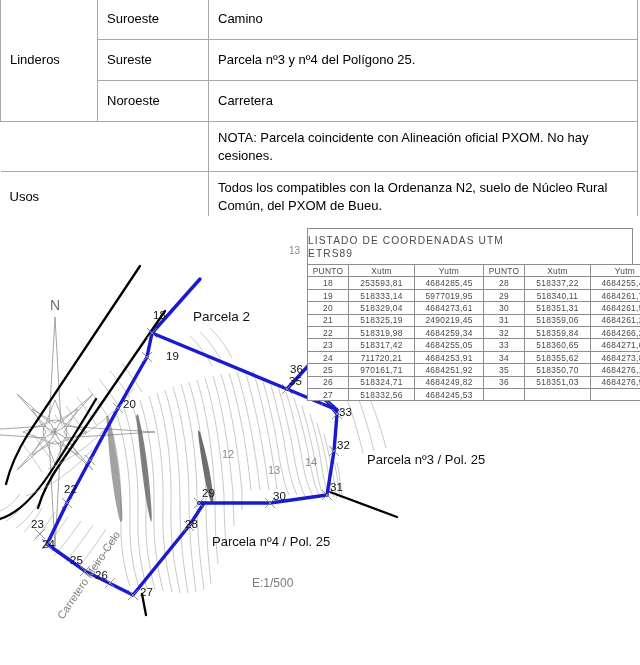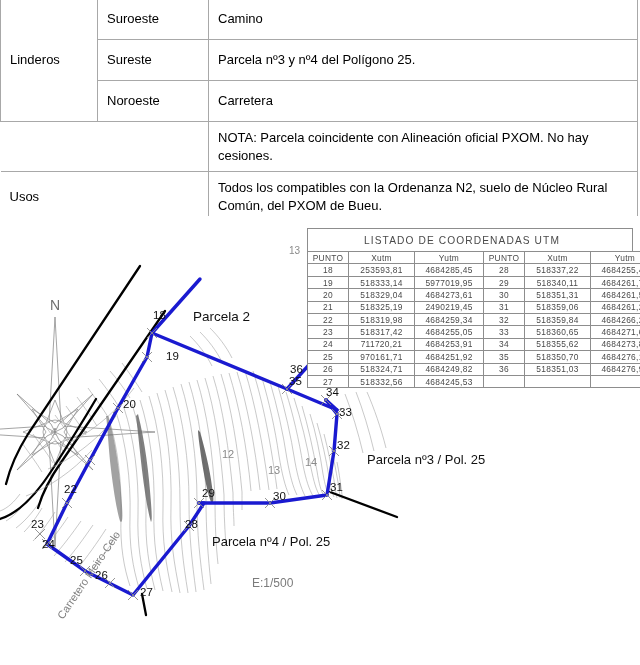--- a/index.html
+++ b/index.html
@@ -79,21 +79,21 @@
     letter-spacing: .3px;
     font-weight: normal;
     white-space: nowrap;
   }
   table.coord td.empty { border-color: #8d8d8d; }
   .coord-title {
     border: 1px solid #8d8d8d;
     border-bottom: none;
     font-size: 10.2px;
     color: #4a4a4a;
-    text-align: center;
+    text-align: left;
     padding: 5px 16px 4px 0;
     line-height: 1.28;
     letter-spacing: 1.1px;
     background: #fff;
   }
   .col-pt { width: 40px; }
   .col-x  { width: 65px; }
   .col-y  { width: 68px; }
 
   
@@ -363,20 +363,21 @@
   <text class="mt" x="212" y="330" font-size="13" fill="#111">Parcela nº4 / Pol. 25</text>
   <text class="mt" x="252" y="371" font-size="12" fill="#7b7b7b">E:1/500</text>
 
   </g>
 </svg>
 </div>
 
 <div id="coord-wrap">
   <div class="coord-title">
     <div>LISTADO  DE  COORDENADAS  UTM</div>
+    <div>ETRS89</div>
   </div>
   <table class="coord">
     <thead>
       <tr>
         <th class="col-pt">PUNTO</th>
         <th class="col-x">Xutm</th>
         <th class="col-y">Yutm</th>
         <th class="col-pt">PUNTO</th>
         <th class="col-x">Xutm</th>
         <th class="col-y">Yutm</th>

